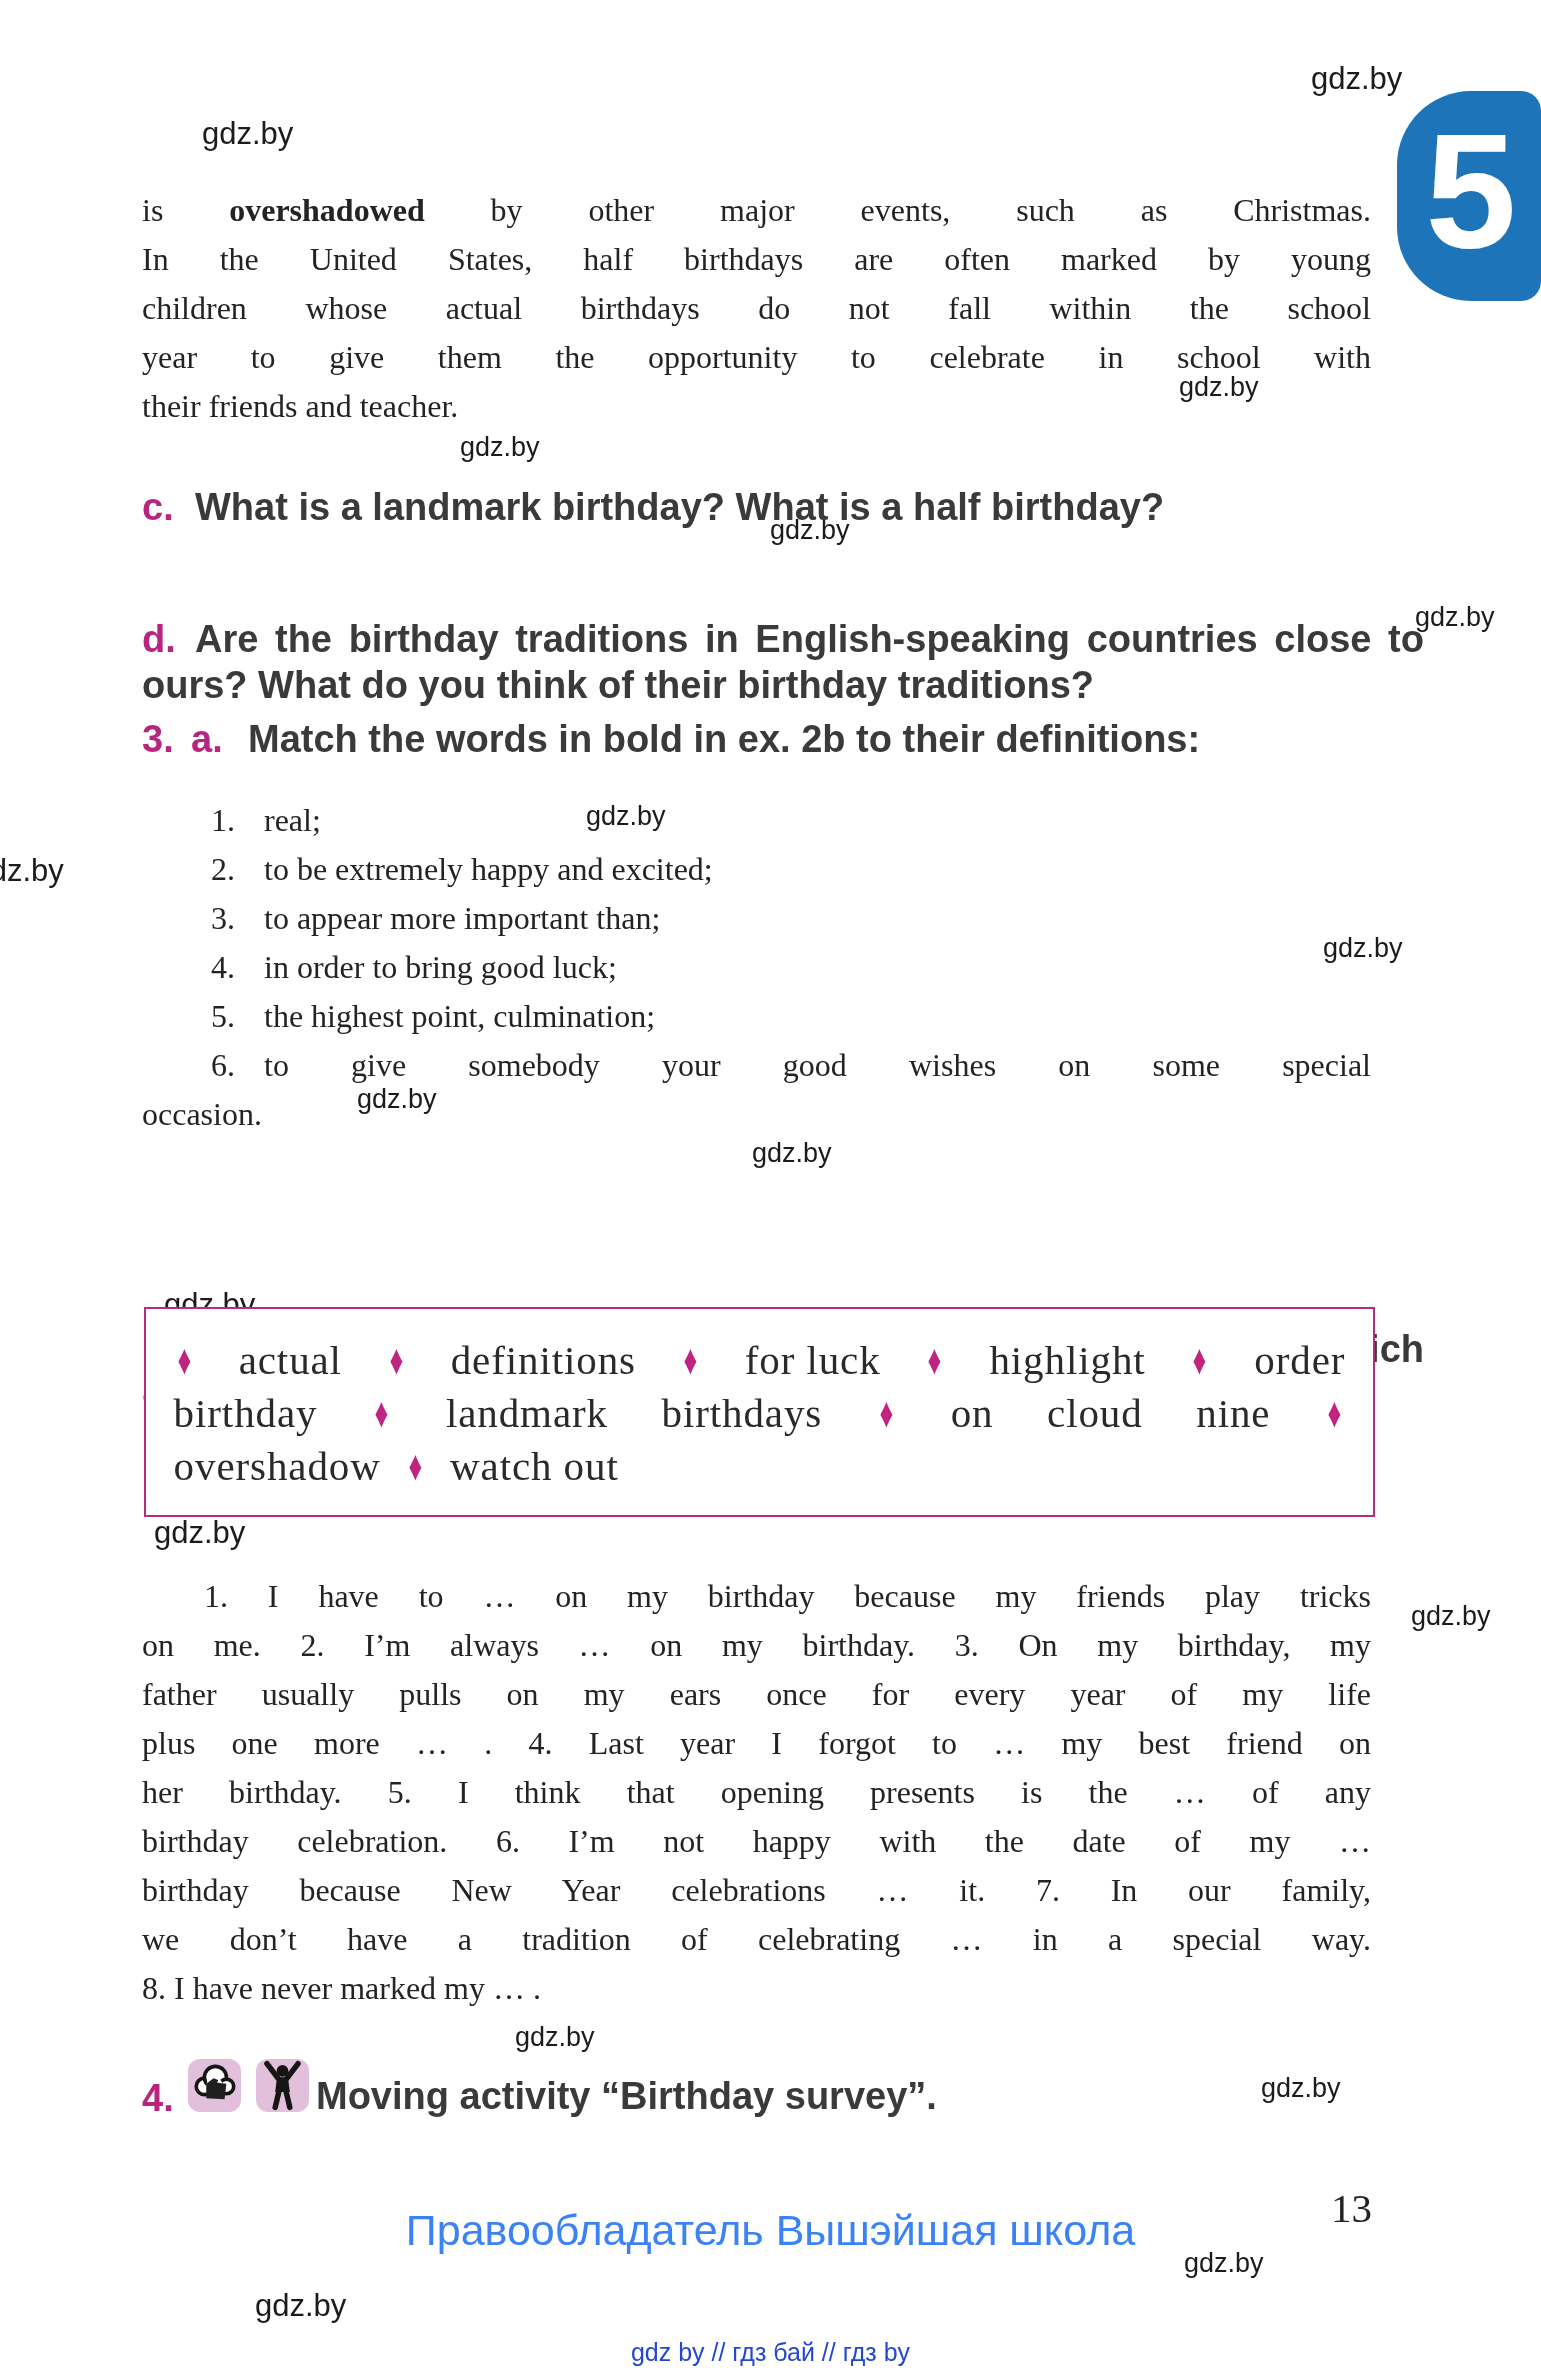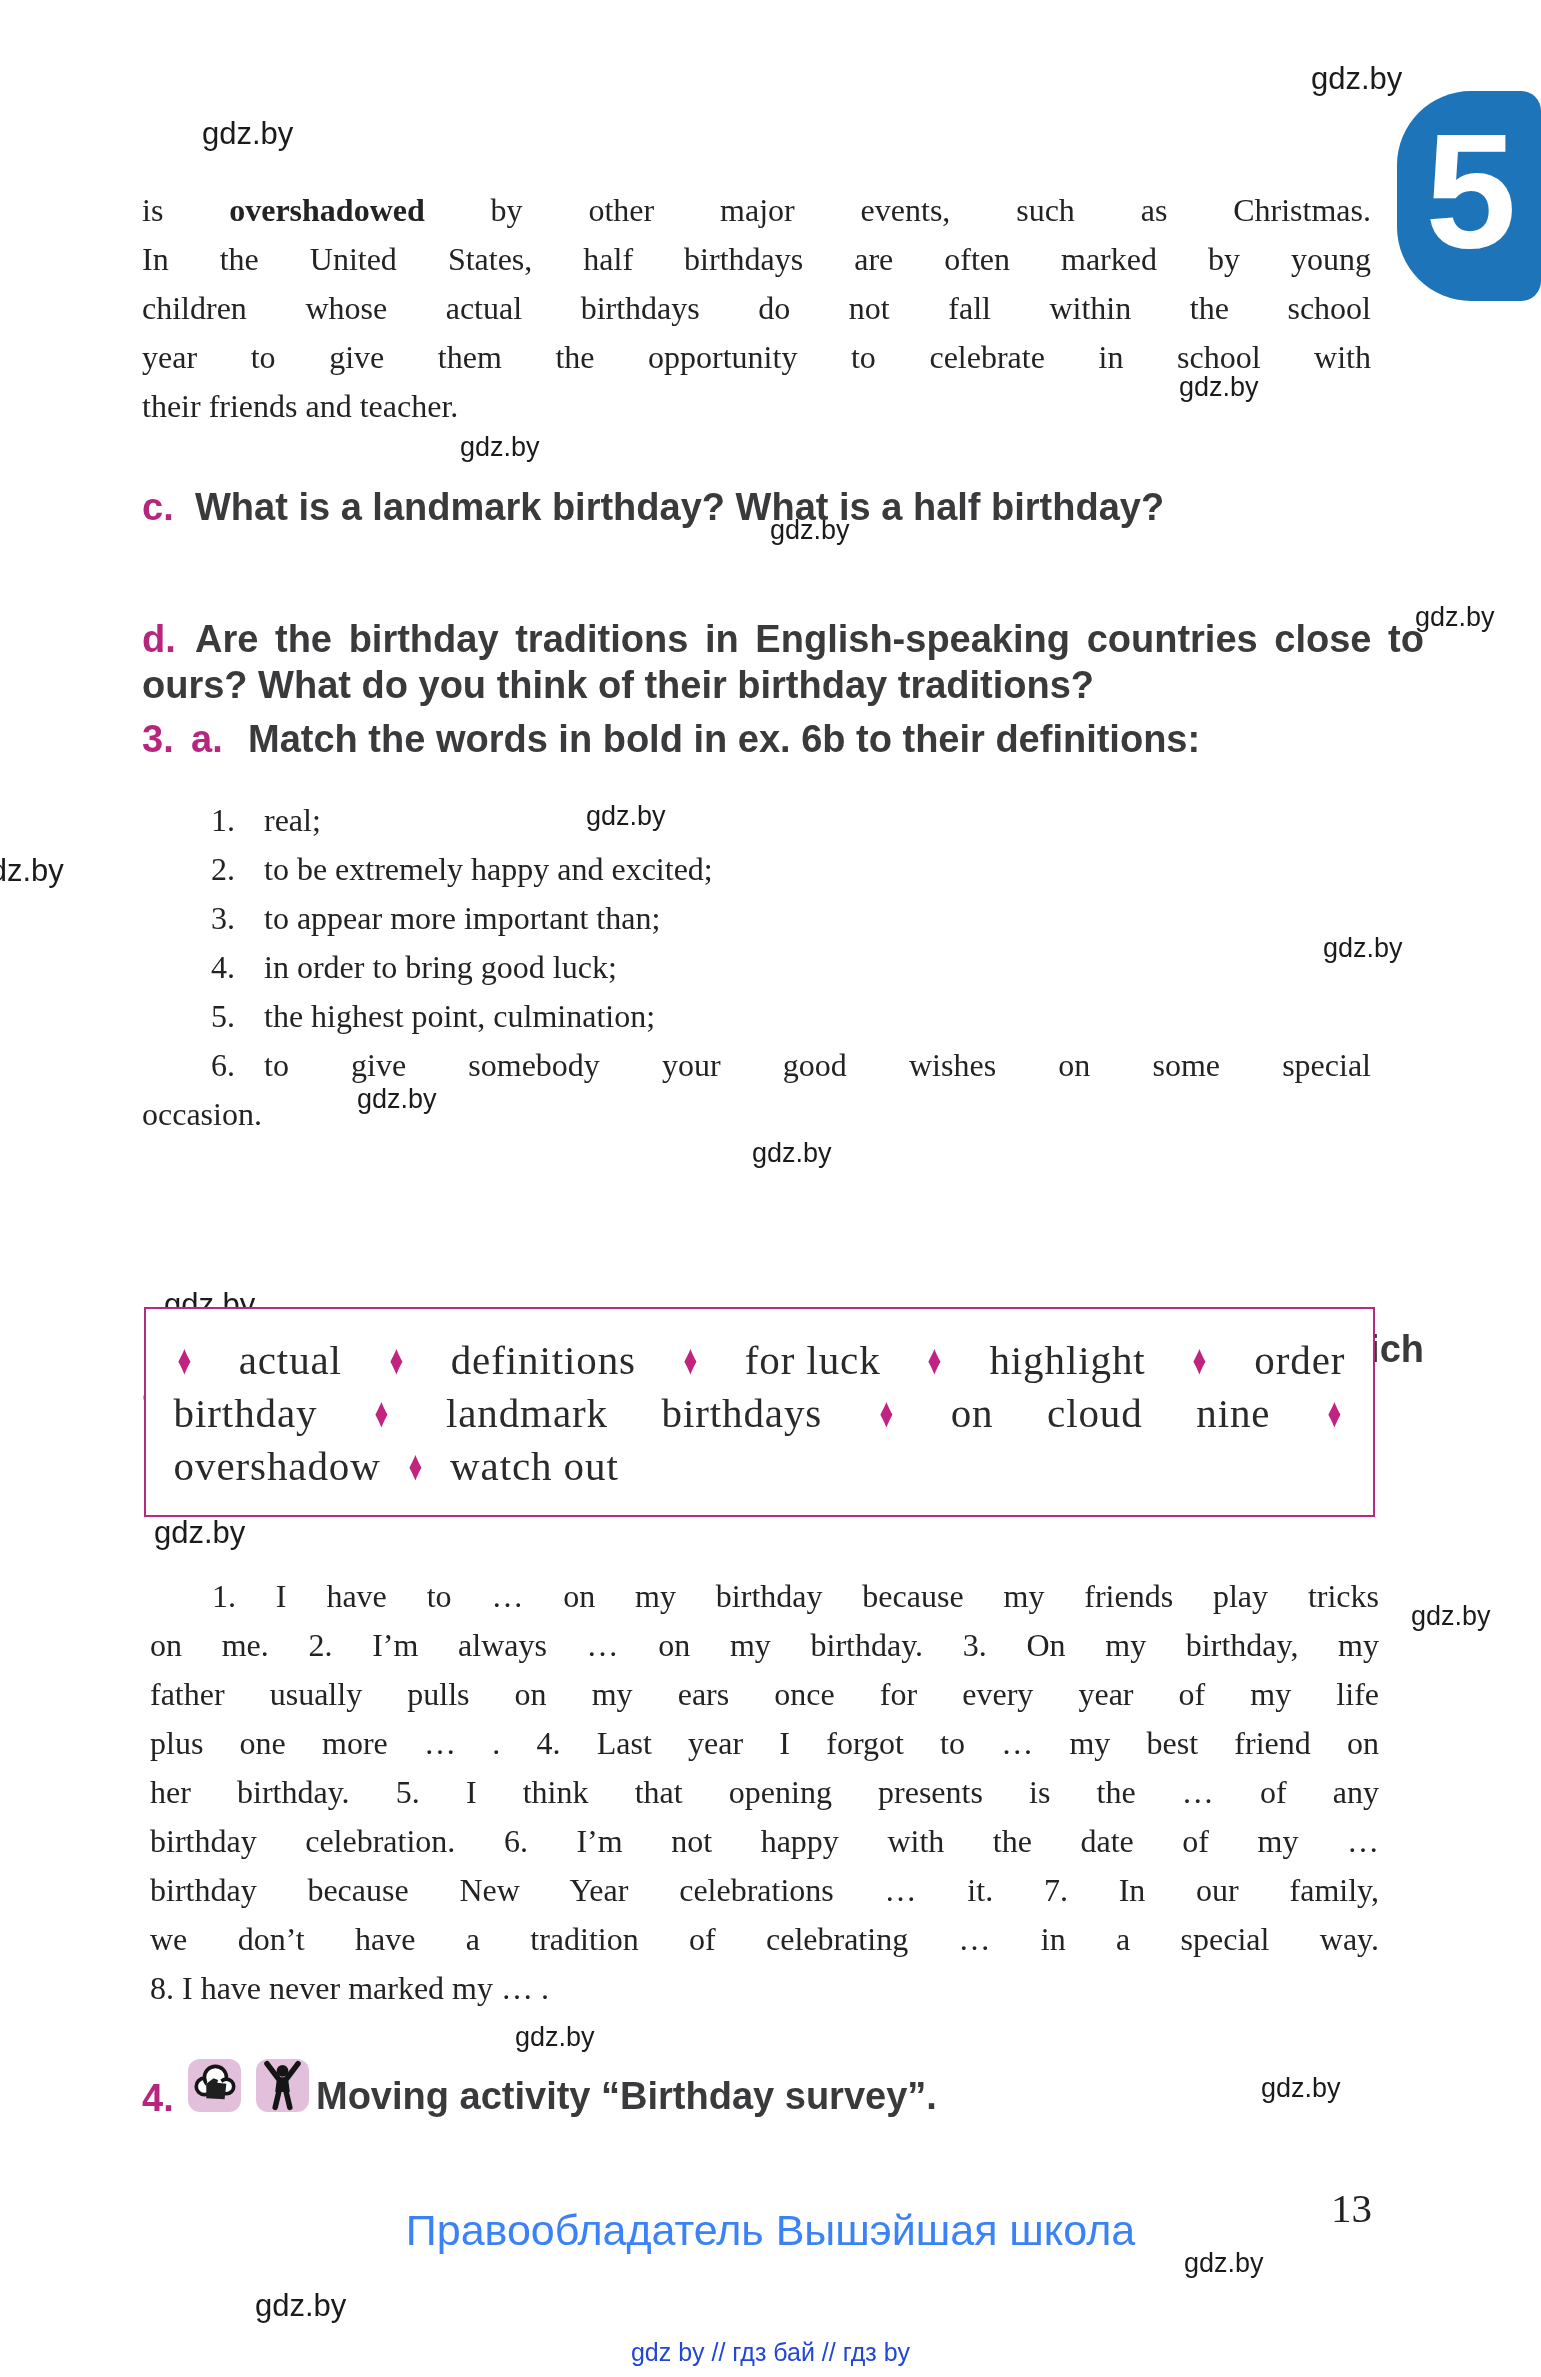--- a/index.html
+++ b/index.html
@@ -94,21 +94,21 @@
 
   <div class="head hang" style="left:142px;top:570px;width:1229px;">
     <span class="hl lbl">d.</span>
     <div class="jl">Are the birthday traditions in English-speaking countries close to</div>
     <div style="margin-left:-53px;">ours? What do you think of their birthday traditions?</div>
   </div>
 
   <div class="head" style="left:142px;top:716px;width:1229px;padding-left:106px;position:absolute;">
     <span class="hl lbl">3.</span>
     <span class="hl2 lbl">a.</span>
-    <span>Match the words in bold in ex. 6b to their definitions:</span>
+    <span>Match the words in bold in ex. 2b to their definitions:</span>
   </div>
 
   <div class="serifblk" style="left:142px;top:796px;width:1229px;">
     <div class="item"><span class="inum">1.</span><span>real;</span></div>
     <div class="item"><span class="inum">2.</span><span>to be extremely happy and excited;</span></div>
     <div class="item"><span class="inum">3.</span><span>to appear more important than;</span></div>
     <div class="item"><span class="inum">4.</span><span>in order to bring good luck;</span></div>
     <div class="item"><span class="inum">5.</span><span>the highest point, culmination;</span></div>
     <div class="item jl"><span class="inum">6.</span><span>to give somebody your good wishes on some special</span></div>
     <div>occasion.</div>
@@ -144,21 +144,21 @@
       <span>nine</span>
       <span class="dia">♦</span>
     </div>
     <div class="bl l3">
       <span>overshadow</span>
       <span class="dia">♦</span>
       <span>watch out</span>
     </div>
   </div>
 
-  <div class="serifblk" style="left:142px;top:1572px;width:1229px;margin-left:8px;">
+  <div class="serifblk" style="left:142px;top:1572px;width:1229px;">
     <div class="jl ind">1. I have to … on my birthday because my friends play tricks</div>
     <div class="jl">on me. 2. I’m always … on my birthday. 3. On my birthday, my</div>
     <div class="jl">father usually pulls on my ears once for every year of my life</div>
     <div class="jl">plus one more … . 4. Last year I forgot to … my best friend on</div>
     <div class="jl">her birthday. 5. I think that opening presents is the … of any</div>
     <div class="jl">birthday celebration. 6. I’m not happy with the date of my …</div>
     <div class="jl">birthday because New Year celebrations … it. 7. In our family,</div>
     <div class="jl">we don’t have a tradition of celebrating … in a special way.</div>
     <div>8. I have never marked my … .</div>
   </div>

